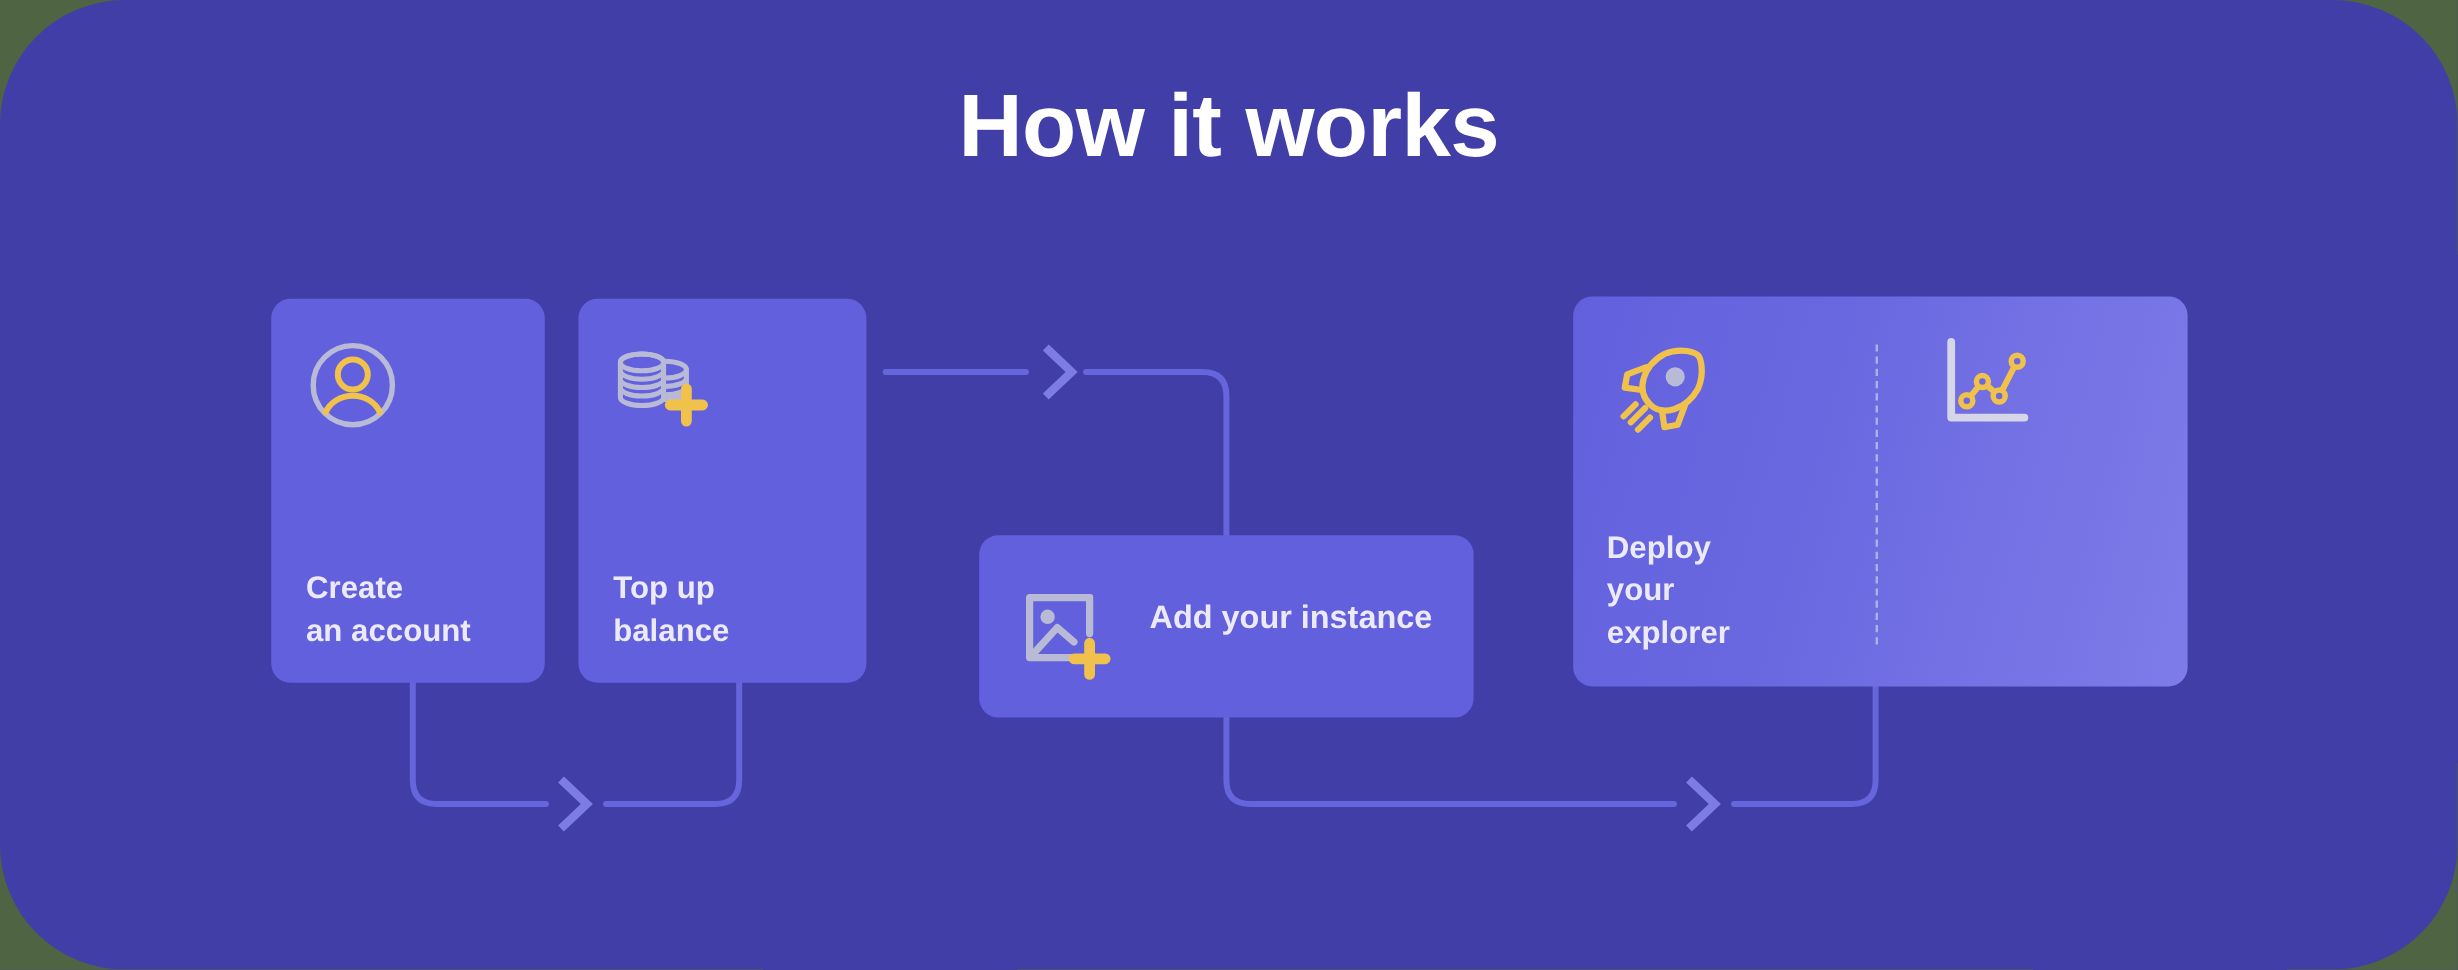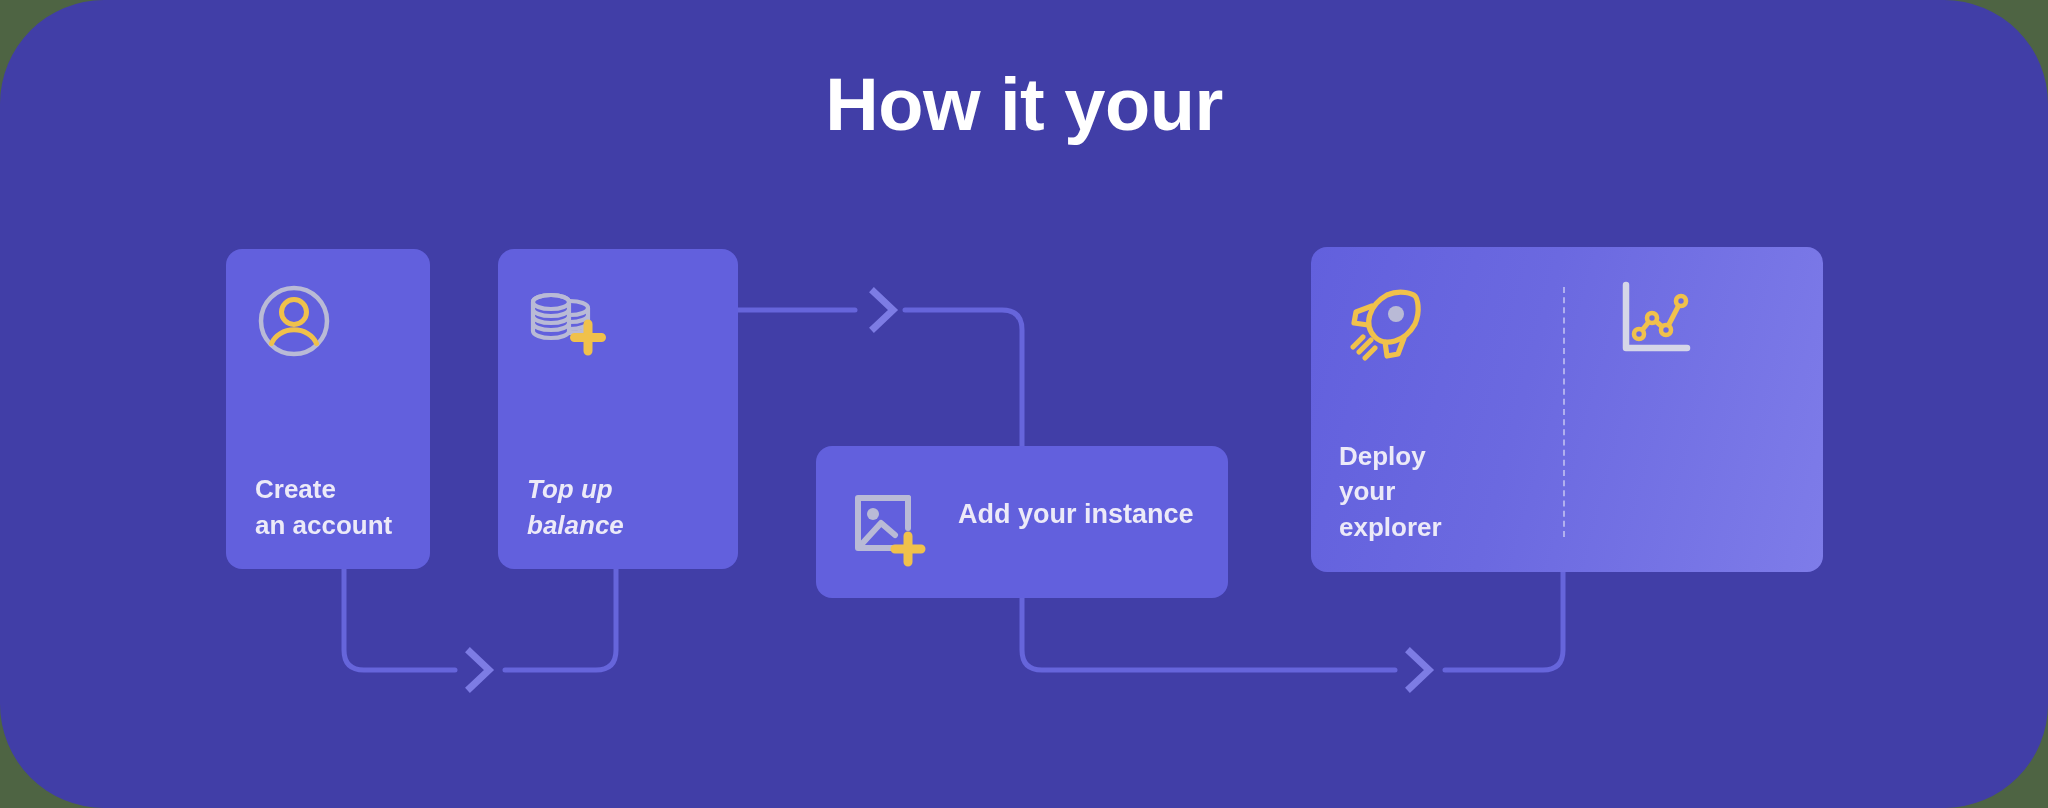--- a/index.html
+++ b/index.html
@@ -70,31 +70,31 @@
     position: absolute;
     color: #eceaf8;
     font-weight: bold;
     line-height: 1.36;
     white-space: pre-line;
   }
 
   
   #card-create {
     left: 226px; top: 249px;
-    width: 204px; height: 320px;
+    width: 228px; height: 320px;
   }
   #card-create .card-label {
     left: 29px; bottom: 26px;
     font-size: 26px;
   }
 
   
   #card-topup {
-    left: 498px; top: 249px;
-    width: 240px; height: 320px; font-style: italic;
+    left: 482px; top: 249px;
+    width: 240px; height: 320px;
   }
   #card-topup .card-label {
     left: 29px; bottom: 26px;
     font-size: 26px;
   }
 
   
   #card-instance {
     left: 816px; top: 446px;
     width: 412px; height: 152px;
@@ -136,21 +136,21 @@
   #icon-coins     { left: 28px; top: 32px; }
   #icon-image     { left: 32px; top: 44px; }
   #icon-rocket    { left: 28px; top: 38px; }
   #icon-chart     { left: 306px; top: 32px; }
 </style>
 </head>
 <body>
 
 <div id="stage">
 
-  <div id="page-title">How it your</div>
+  <div id="page-title">How it works</div>
 
   <svg id="connectors" viewBox="0 0 2048 808" width="2048" height="808">
 
     <path class="conn-path" d="M 344 569 L 344 650 Q 344 670 364 670 L 455 670"></path>
     <path class="conn-path" d="M 505 670 L 596 670 Q 616 670 616 650 L 616 569"></path>
     <polyline class="conn-arrow" points="470,652 489,670 470,688"></polyline>
 
     <path class="conn-path" d="M 738 310 L 855 310"></path>
     <path class="conn-path" d="M 905 310 L 1002 310 Q 1022 310 1022 330 L 1022 446"></path>
     <polyline class="conn-arrow" points="874,292 893,310 874,328"></polyline>

